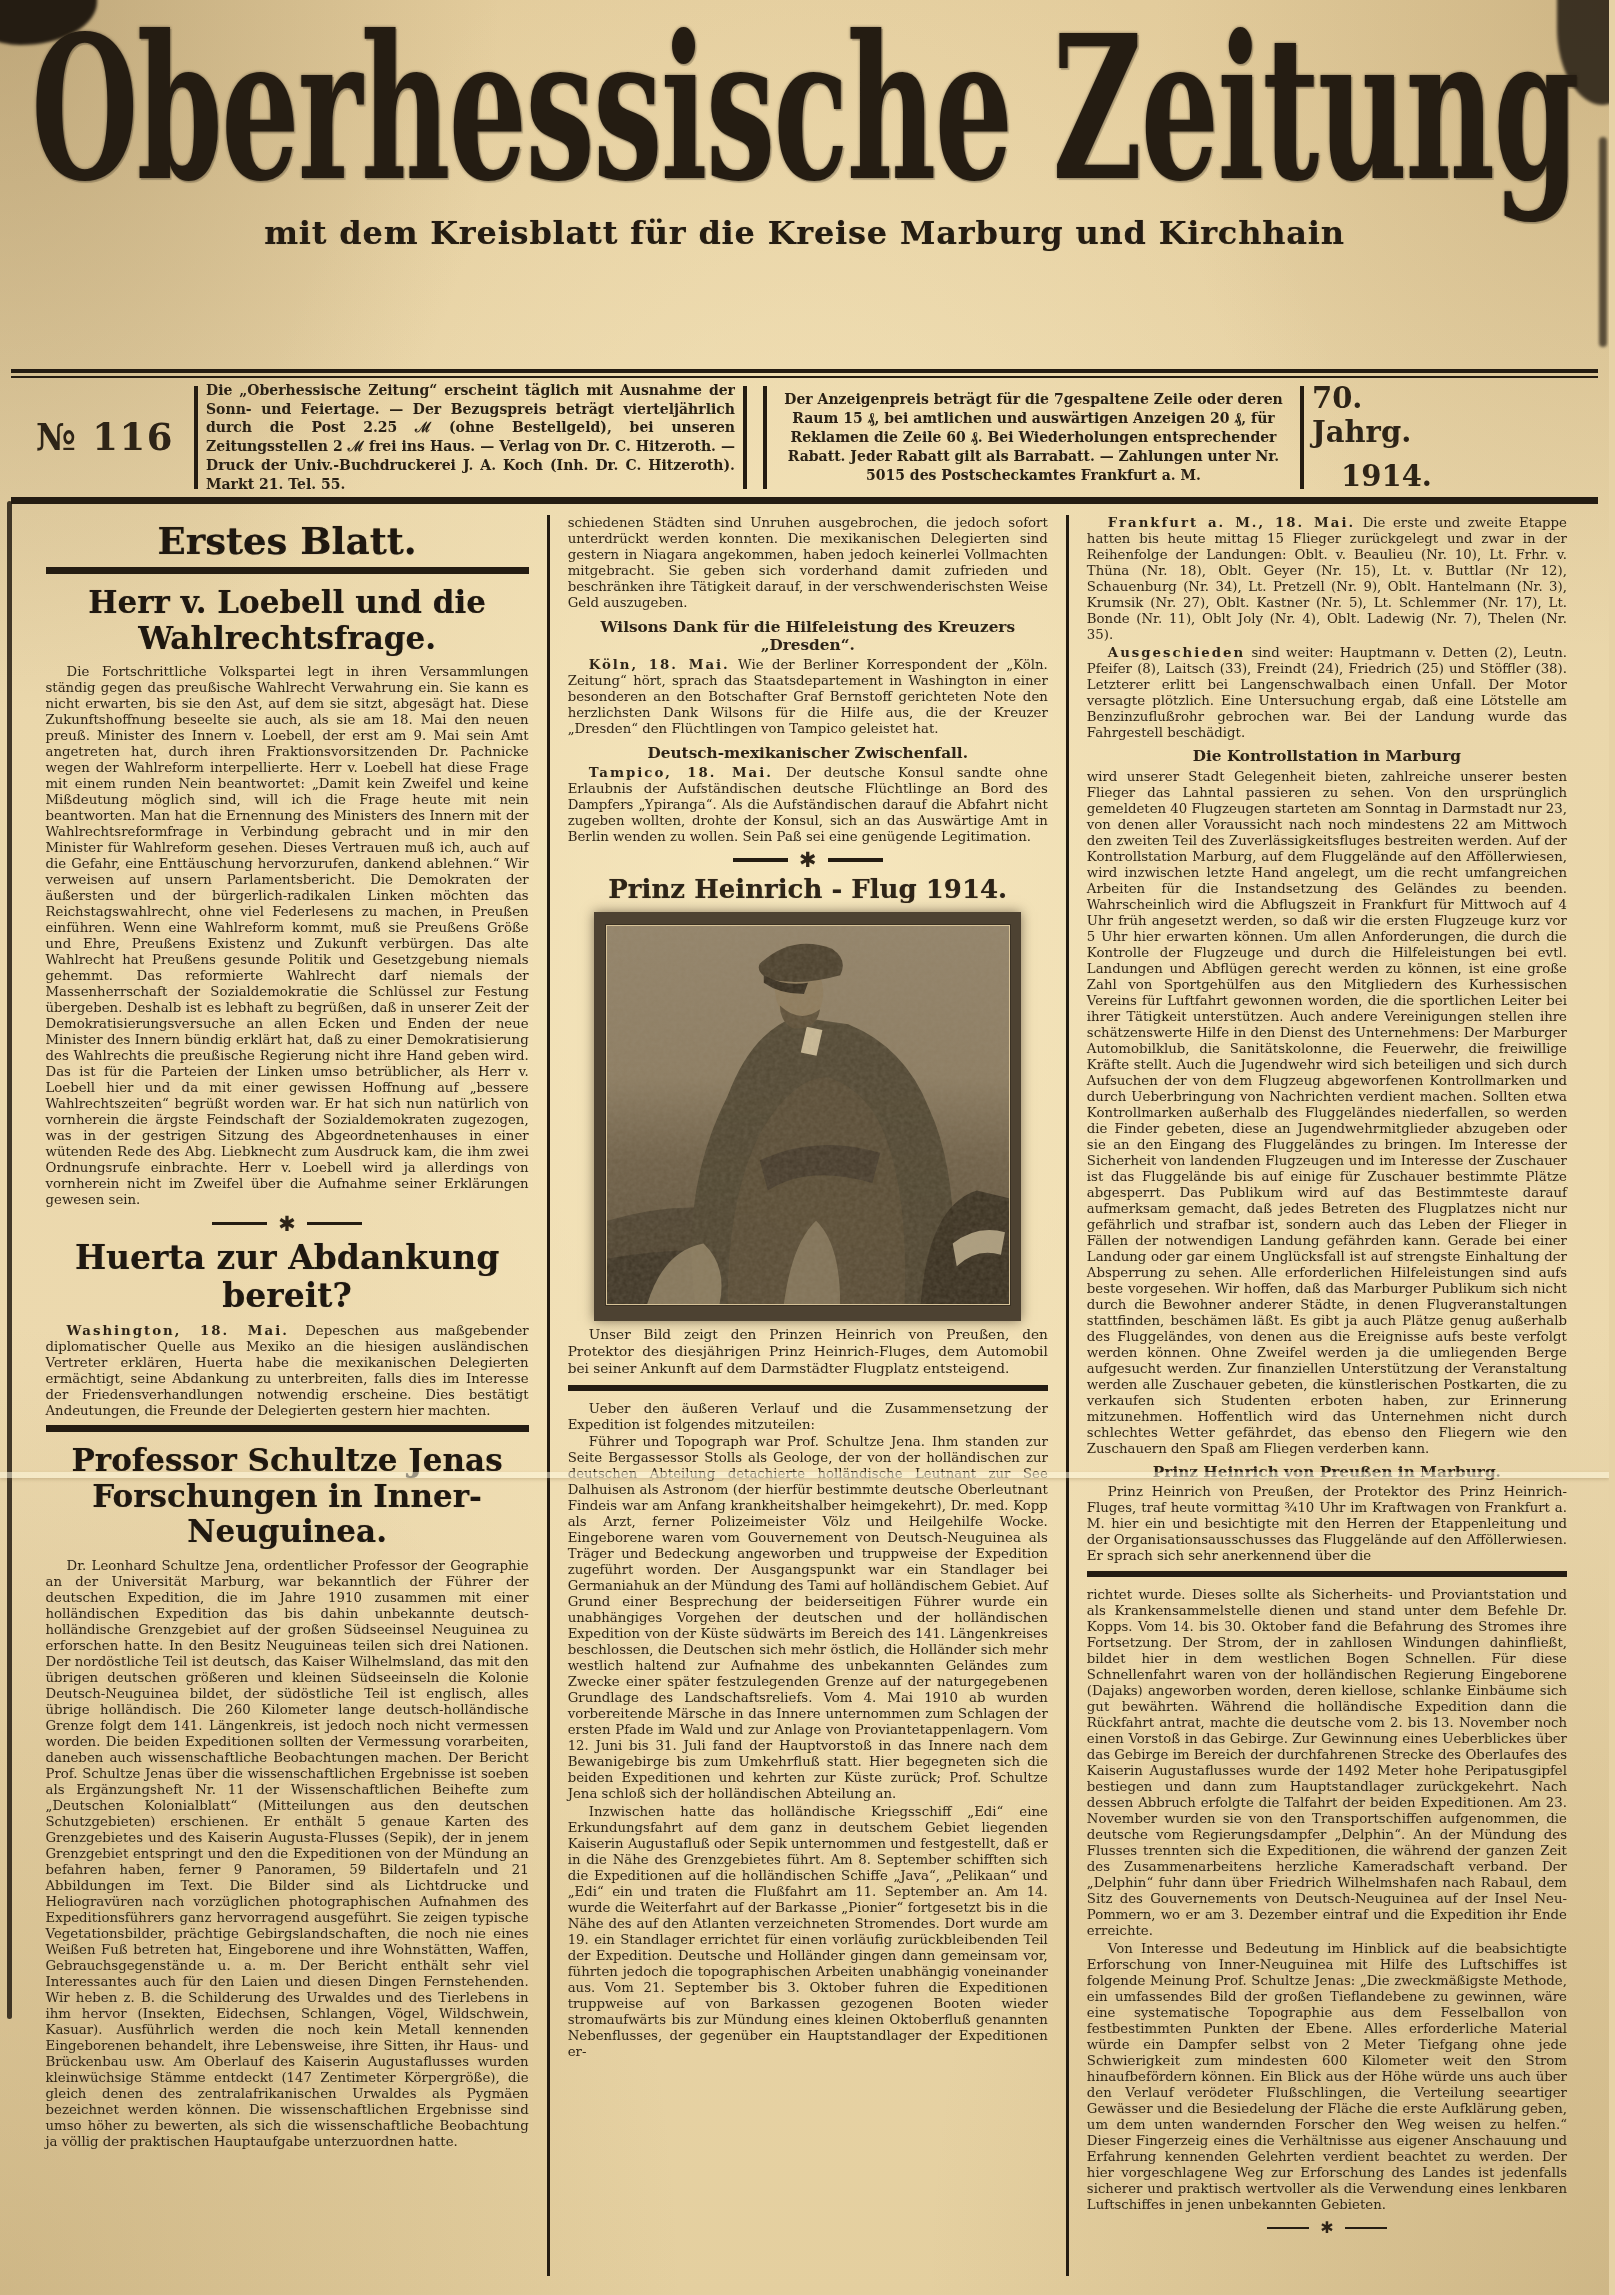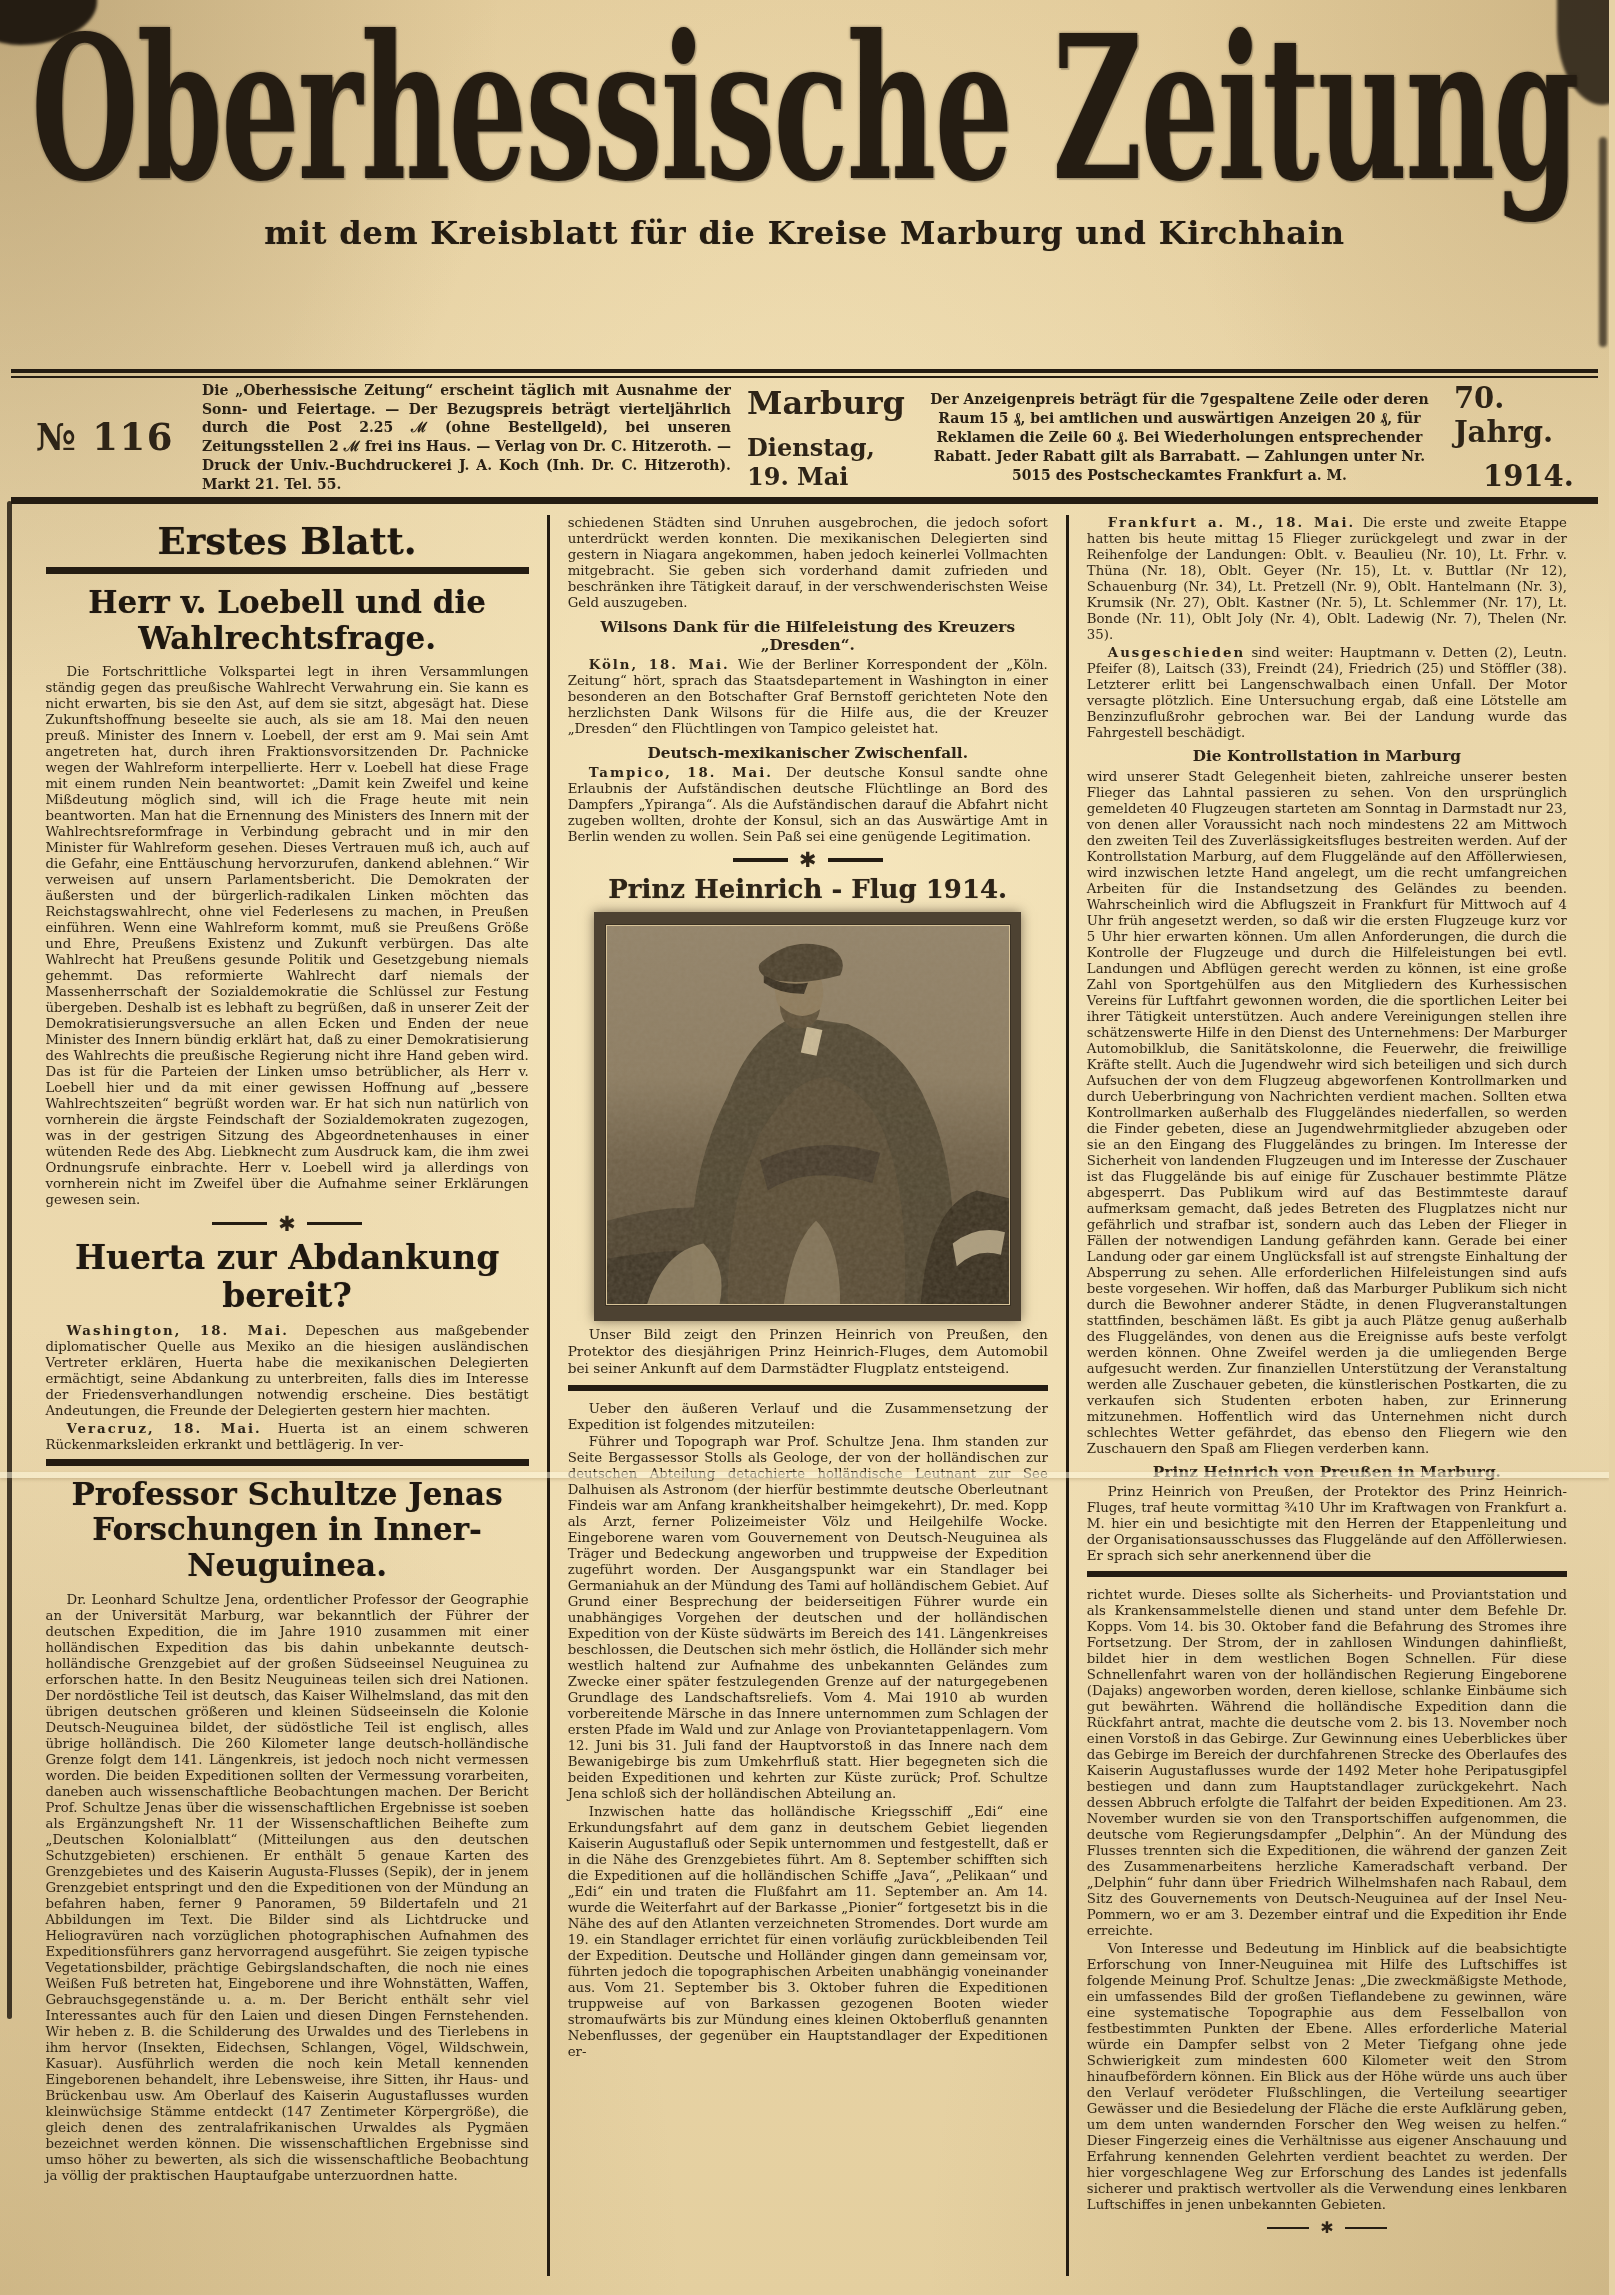--- a/index.html
+++ b/index.html
@@ -110,24 +110,20 @@
     <div class="mast-sub">mit dem Kreisblatt für die Kreise Marburg und Kirchhain</div>
   </header>
 
   <div class="rule-pair"></div>
 
   <div class="header-bar">
     <div class="hb-issue">№ 116</div>
     <div class="hb-vr"></div>
     <div class="hb-box hb-sub">Die „Oberhessische Zeitung“ erscheint täglich mit Ausnahme der Sonn- und Feiertage. — Der Bezugspreis beträgt vierteljährlich durch die Post 2.25 ℳ (ohne Bestellgeld), bei unseren Zeitungsstellen 2 ℳ frei ins Haus. — Verlag von Dr. C. Hitzeroth. — Druck der Univ.-Buchdruckerei J. A. Koch (Inh. Dr. C. Hitzeroth). Markt 21. Tel. 55.</div>
     <div class="hb-vr"></div>
-    <div class="hb-city">
-      <div class="hb-city-name">Marburg</div>
-      <div class="hb-date">Dienstag, 19. Mai</div>
-    </div>
     <div class="hb-vr"></div>
     <div class="hb-box hb-ads">Der Anzeigenpreis beträgt für die 7gespaltene Zeile oder deren Raum 15 ₰, bei amtlichen und auswärtigen Anzeigen 20 ₰, für Reklamen die Zeile 60 ₰. Bei Wiederholungen entsprechender Rabatt. Jeder Rabatt gilt als Barrabatt. — Zahlungen unter Nr. 5015 des Postscheckamtes Frankfurt a. M.</div>
     <div class="hb-vr"></div>
     <div class="hb-year">
       <div>70. Jahrg.</div>
       <div>1914.</div>
     </div>
   </div>
 
   <div class="rule-heavy"></div>
@@ -142,21 +138,20 @@
       <p class="body ind">Die Fortschrittliche Volkspartei legt in ihren Versammlungen ständig gegen das preußische Wahlrecht Verwahrung ein. Sie kann es nicht erwarten, bis sie den Ast, auf dem sie sitzt, abgesägt hat. Diese Zukunftshoffnung beseelte sie auch, als sie am 18. Mai den neuen preuß. Minister des Innern v. Loebell, der erst am 9. Mai sein Amt angetreten hat, durch ihren Fraktionsvorsitzenden Dr. Pachnicke wegen der Wahlreform interpellierte. Herr v. Loebell hat diese Frage mit einem runden Nein beantwortet: „Damit kein Zweifel und keine Mißdeutung möglich sind, will ich die Frage heute mit nein beantworten. Man hat die Ernennung des Ministers des Innern mit der Wahlrechtsreformfrage in Verbindung gebracht und in mir den Minister für Wahlreform gesehen. Dieses Vertrauen muß ich, auch auf die Gefahr, eine Enttäuschung hervorzurufen, dankend ablehnen.“ Wir verweisen auf unsern Parlamentsbericht. Die Demokraten der äußersten und der bürgerlich-radikalen Linken möchten das Reichstagswahlrecht, ohne viel Federlesens zu machen, in Preußen einführen. Wenn eine Wahlreform kommt, muß sie Preußens Größe und Ehre, Preußens Existenz und Zukunft verbürgen. Das alte Wahlrecht hat Preußens gesunde Politik und Gesetzgebung niemals gehemmt. Das reformierte Wahlrecht darf niemals der Massenherrschaft der Sozialdemokratie die Schlüssel zur Festung übergeben. Deshalb ist es lebhaft zu begrüßen, daß in unserer Zeit der Demokratisierungsversuche an allen Ecken und Enden der neue Minister des Innern bündig erklärt hat, daß zu einer Demokratisierung des Wahlrechts die preußische Regierung nicht ihre Hand geben wird. Das ist für die Parteien der Linken umso betrüblicher, als Herr v. Loebell hier und da mit einer gewissen Hoffnung auf „bessere Wahlrechtszeiten“ begrüßt worden war. Er hat sich nun natürlich von vornherein die ärgste Feindschaft der Sozialdemokraten zugezogen, was in der gestrigen Sitzung des Abgeordnetenhauses in einer wütenden Rede des Abg. Liebknecht zum Ausdruck kam, die ihm zwei Ordnungsrufe einbrachte. Herr v. Loebell wird ja allerdings von vornherein nicht im Zweifel über die Aufnahme seiner Erklärungen gewesen sein.</p>
 
       <div class="star-div">
         <span class="ln"></span>
         <span class="st">✱</span>
         <span class="ln"></span>
       </div>
 
       <h3 class="headline hl-42">Huerta zur Abdankung bereit?</h3>
       <p class="body ind"><span class="lead">Washington, 18. Mai.</span> <span>Depeschen aus maßgebender diplomatischer Quelle aus Mexiko an die hiesigen ausländischen Vertreter erklären, Huerta habe die mexikanischen Delegierten ermächtigt, seine Abdankung zu unterbreiten, falls dies im Interesse der Friedensverhandlungen notwendig erscheine. Dies bestätigt Andeutungen, die Freunde der Delegierten gestern hier machten.</span></p>
-      <p class="body ind"><span class="lead">Veracruz, 18. Mai.</span> <span>Huerta ist an einem schweren Rückenmarksleiden erkrankt und bettlägerig. In ver-</span></p>
 
       <div class="rule-col mid"></div>
 
       <h3 class="headline hl-38">Professor Schultze Jenas Forschungen in Inner-Neuguinea.</h3>
       <p class="body ind">Dr. Leonhard Schultze Jena, ordentlicher Professor der Geographie an der Universität Marburg, war bekanntlich der Führer der deutschen Expedition, die im Jahre 1910 zusammen mit einer holländischen Expedition das bis dahin unbekannte deutsch-holländische Grenzgebiet auf der großen Südseeinsel Neuguinea zu erforschen hatte. In den Besitz Neuguineas teilen sich drei Nationen. Der nordöstliche Teil ist deutsch, das Kaiser Wilhelmsland, das mit den übrigen deutschen größeren und kleinen Südseeinseln die Kolonie Deutsch-Neuguinea bildet, der südöstliche Teil ist englisch, alles übrige holländisch. Die 260 Kilometer lange deutsch-holländische Grenze folgt dem 141. Längenkreis, ist jedoch noch nicht vermessen worden. Die beiden Expeditionen sollten der Vermessung vorarbeiten, daneben auch wissenschaftliche Beobachtungen machen. Der Bericht Prof. Schultze Jenas über die wissenschaftlichen Ergebnisse ist soeben als Ergänzungsheft Nr. 11 der Wissenschaftlichen Beihefte zum „Deutschen Kolonialblatt“ (Mitteilungen aus den deutschen Schutzgebieten) erschienen. Er enthält 5 genaue Karten des Grenzgebietes und des Kaiserin Augusta-Flusses (Sepik), der in jenem Grenzgebiet entspringt und den die Expeditionen von der Mündung an befahren haben, ferner 9 Panoramen, 59 Bildertafeln und 21 Abbildungen im Text. Die Bilder sind als Lichtdrucke und Heliogravüren nach vorzüglichen photographischen Aufnahmen des Expeditionsführers ganz hervorragend ausgeführt. Sie zeigen typische Vegetationsbilder, prächtige Gebirgslandschaften, die noch nie eines Weißen Fuß betreten hat, Eingeborene und ihre Wohnstätten, Waffen, Gebrauchsgegenstände u. a. m. Der Bericht enthält sehr viel Interessantes auch für den Laien und diesen Dingen Fernstehenden. Wir heben z. B. die Schilderung des Urwaldes und des Tierlebens in ihm hervor (Insekten, Eidechsen, Schlangen, Vögel, Wildschwein, Kasuar). Ausführlich werden die noch kein Metall kennenden Eingeborenen behandelt, ihre Lebensweise, ihre Sitten, ihr Haus- und Brückenbau usw. Am Oberlauf des Kaiserin Augustaflusses wurden kleinwüchsige Stämme entdeckt (147 Zentimeter Körpergröße), die gleich denen des zentralafrikanischen Urwaldes als Pygmäen bezeichnet werden können. Die wissenschaftlichen Ergebnisse sind umso höher zu bewerten, als sich die wissenschaftliche Beobachtung ja völlig der praktischen Hauptaufgabe unterzuordnen hatte.</p>
     </section>
 
     <section class="col">
       <p class="body">schiedenen Städten sind Unruhen ausgebrochen, die jedoch sofort unterdrückt werden konnten. Die mexikanischen Delegierten sind gestern in Niagara angekommen, haben jedoch keinerlei Vollmachten mitgebracht. Sie geben sich vorderhand damit zufrieden und beschränken ihre Tätigkeit darauf, in der verschwenderischsten Weise Geld auszugeben.</p>
 

